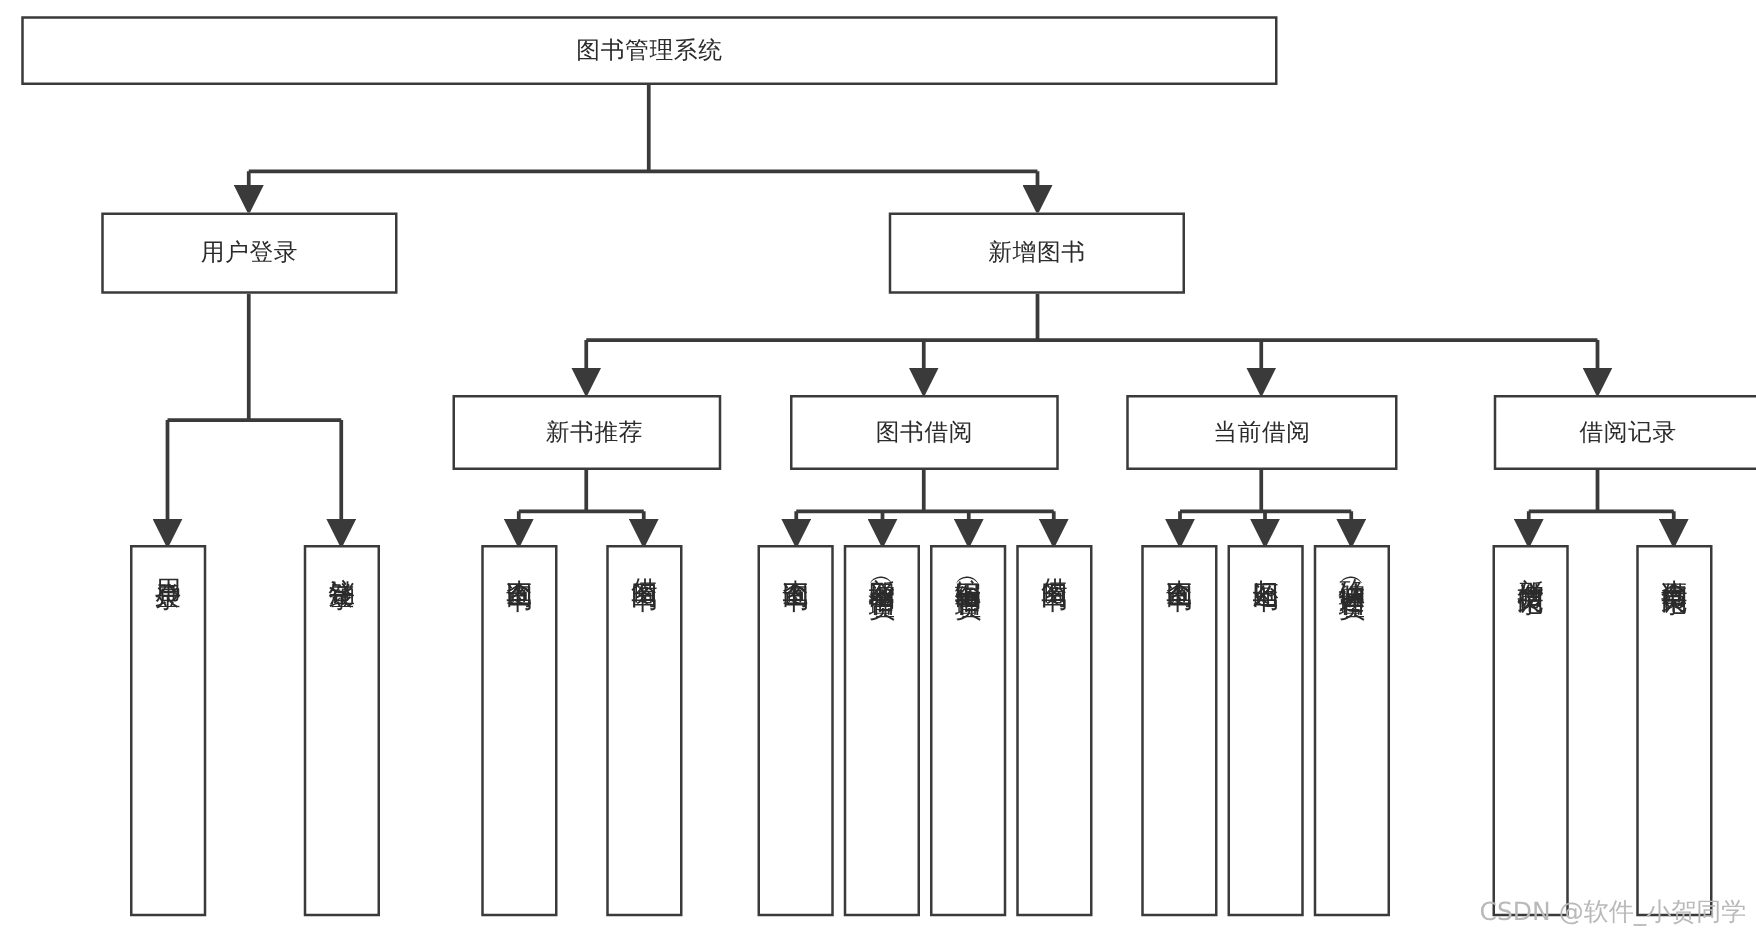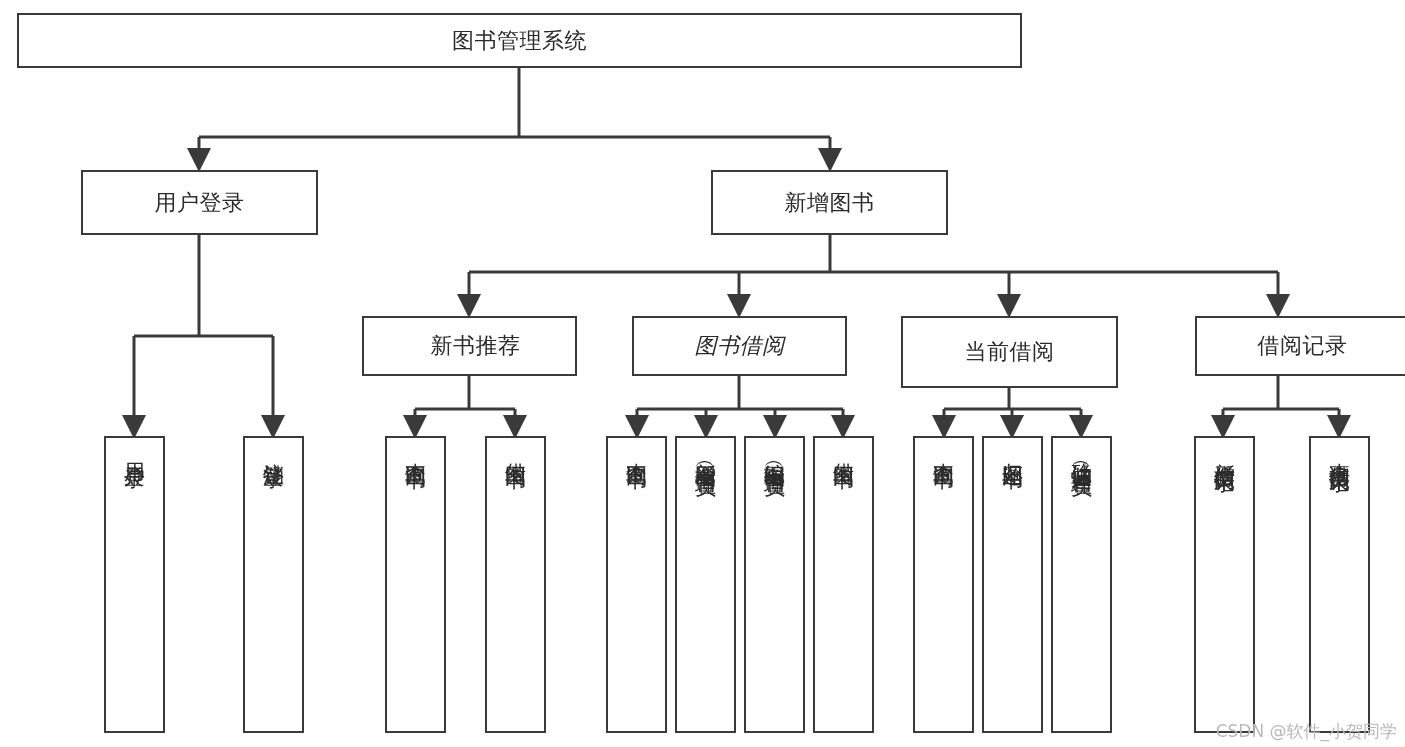--- a/index.html
+++ b/index.html
@@ -38,41 +38,41 @@
     color: #2b2b2b;
   }
   .node-label {
     display: block;
     text-align: center;
     line-height: 1.18;
     letter-spacing: 0.5px;
     white-space: nowrap;
   }
   .node.horizontal .node-label {
-    font-size: 22px;
+    font-size: 19px;
   }
   .node.vertical {
     align-items: flex-start;
     justify-content: center;
     padding-top: 8px;
   }
   .node.vertical .node-label {
     writing-mode: vertical-rl;
     text-orientation: upright;
     font-size: 21px;
     line-height: 1.05;
     letter-spacing: 2px;
     white-space: normal;
     max-height: 280px;
   }
   #watermark {
     position: absolute;
     right: 8px;
     bottom: 4px;
-    font-size: 17px;
+    font-size: 20px;
     color: #b9b9b9;
     white-space: nowrap;
     font-family: "DejaVu Sans", "Liberation Sans", sans-serif;
   }
 </style>
 </head>
 <body>
 
 <div id="diagram-root">
 
@@ -133,24 +133,24 @@
   <div class="node horizontal" style="left:81px; top:170px; width:237px; height:65px;">
     <span class="node-label">用户登录</span>
   </div>
   <div class="node horizontal" style="left:711px; top:170px; width:237px; height:65px;">
     <span class="node-label">新增图书</span>
   </div>
 
   <div class="node horizontal" style="left:362px; top:316px; width:215px; height:60px;padding-left:12px;">
     <span class="node-label">新书推荐</span>
   </div>
-  <div class="node horizontal" style="left:632px; top:316px; width:215px; height:60px;font-style:italic;">
+  <div class="node horizontal" style="left:632px; top:316px; width:215px; height:60px;">
     <span class="node-label">图书借阅</span>
   </div>
-  <div class="node horizontal" style="left:901px; top:316px; width:217px; height:72px;">
+  <div class="node horizontal" style="left:901px; top:316px; width:217px; height:60px;">
     <span class="node-label">当前借阅</span>
   </div>
   <div class="node horizontal" style="left:1171px; top:316px; width:215px; height:60px;margin-left:24px;">
     <span class="node-label">借阅记录</span>
   </div>
 
   <div class="node vertical" style="left:104px; top:436px; width:61px; height:297px;">
     <span class="node-label">用户登录</span>
   </div>
   <div class="node vertical" style="left:243px; top:436px; width:61px; height:297px;">

